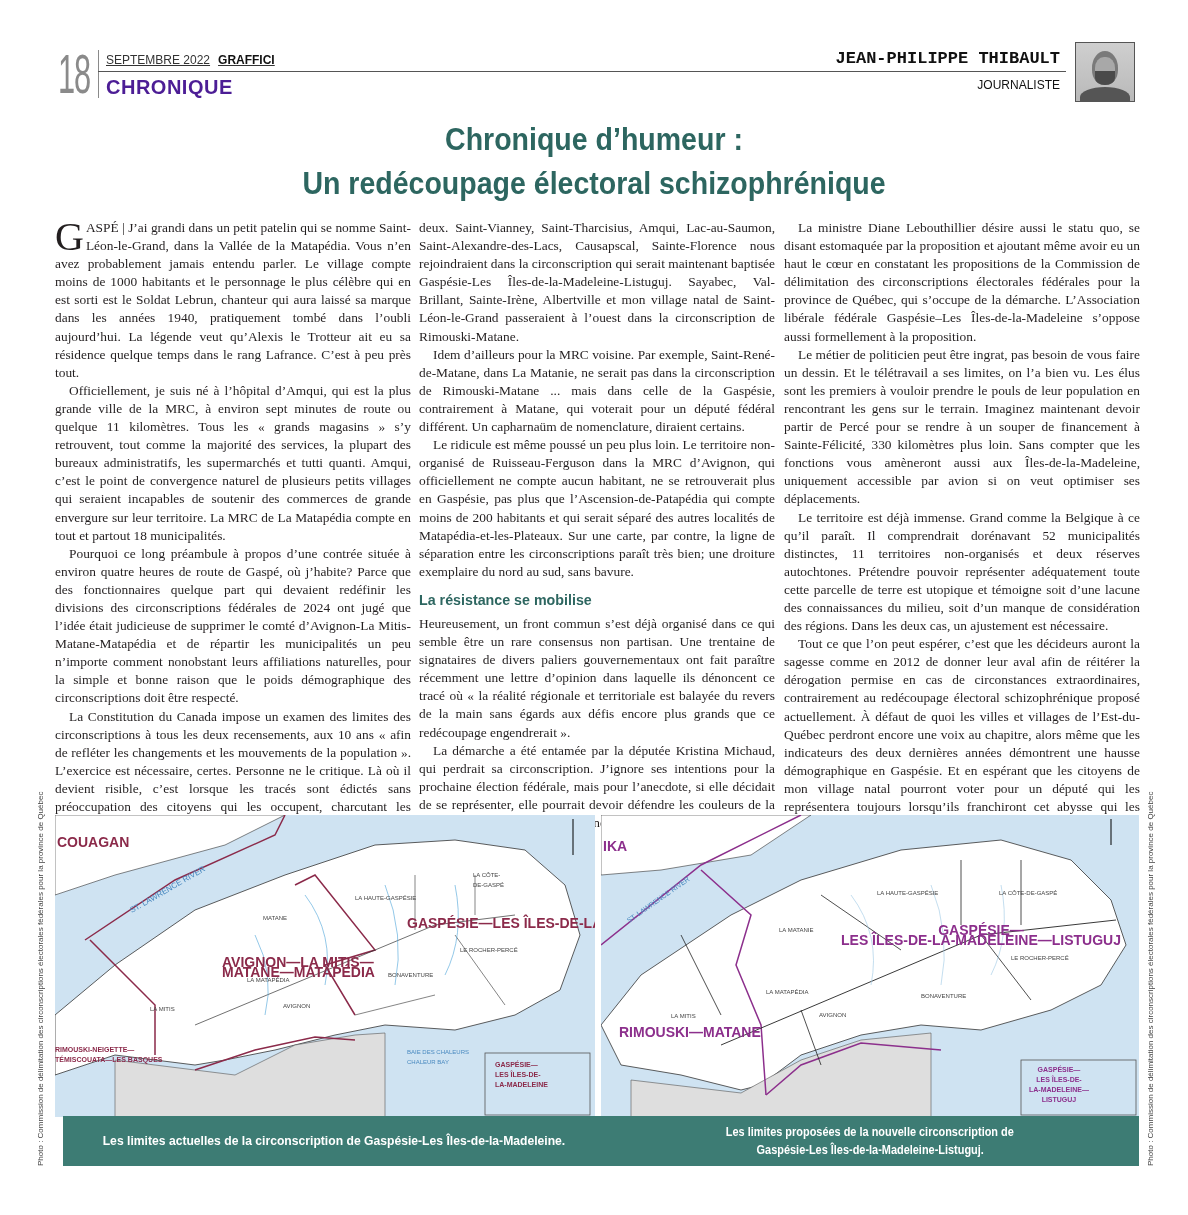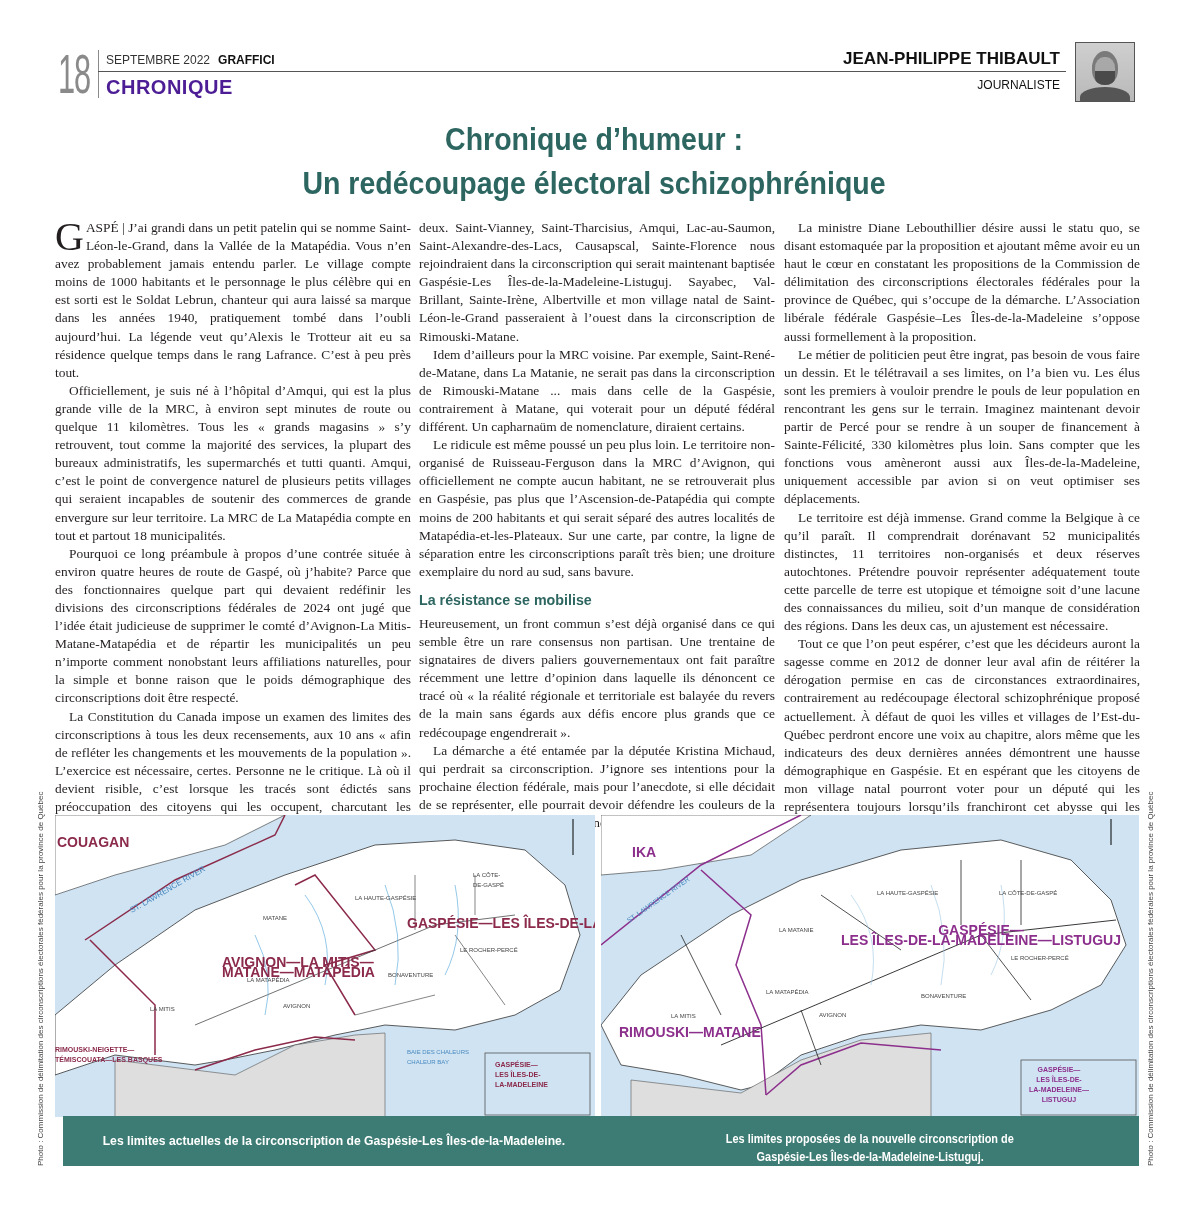--- a/index.html
+++ b/index.html
@@ -2,24 +2,24 @@
 <html><head>
 <meta charset="utf-8">
 <style>
   html, body { margin: 0; padding: 0; background: #ffffff; }
   body { width: 1188px; height: 1215px; position: relative; overflow: hidden; font-family: "Liberation Serif", serif; color: #231f20; }
 
   
   .page-num { position: absolute; left: 58px; top: 46px; font-family: "Liberation Sans", sans-serif; font-size: 56px; color: #8a8a8a; transform: scaleX(0.55); transform-origin: left top; letter-spacing: -2px; line-height: 56px; }
   .header-divider-v { position: absolute; left: 98px; top: 50px; width: 1px; height: 48px; background: #8a8a8a; }
   .header-rule { position: absolute; left: 98px; top: 71px; width: 968px; height: 1px; background: #555; }
-  .dateline { position: absolute; left: 106px; top: 53px; font-family: "Liberation Sans", sans-serif; font-size: 12px; color: #333; }
+  .dateline { position: absolute; left: 106px; top: 53px; font-family: "Liberation Sans", sans-serif; font-size: 12px; color: #333; text-decoration: underline; }
   .dateline .pub { font-weight: bold; margin-left: 8px; color: #111; }
   .section { position: absolute; left: 106px; top: 76px; font-family: "Liberation Sans", sans-serif; font-size: 20px; font-weight: bold; color: #4c1d95; letter-spacing: 0.5px; }
-  .author-name { position: absolute; right: 128px; top: 49px; font-family: Liberation Sans, sans-serif; font-size: 17px; font-weight: bold; color: #111; text-align: right; }
+  .author-name { position: absolute; right: 128px; top: 49px; font-family: Liberation Mono, monospace; font-size: 17px; font-weight: bold; color: #111; text-align: right; }
   .author-role { position: absolute; right: 128px; top: 78px; font-family: "Liberation Sans", sans-serif; font-size: 12px; color: #111; text-align: right; }
   .author-photo { position: absolute; left: 1075px; top: 42px; width: 58px; height: 58px; border: 1px solid #555; background: linear-gradient(#cfcfcf, #b9b9b9); overflow: hidden; }
   .author-photo .head { position: absolute; left: 16px; top: 8px; width: 26px; height: 34px; border-radius: 50% 50% 45% 45%; background: #7a7a7a; }
   .author-photo .face { position: absolute; left: 19px; top: 14px; width: 20px; height: 24px; border-radius: 45%; background: #a8a8a8; }
   .author-photo .beard { position: absolute; left: 19px; top: 28px; width: 20px; height: 14px; border-radius: 0 0 50% 50%; background: #4a4a4a; }
   .author-photo .shoulders { position: absolute; left: 4px; top: 44px; width: 50px; height: 20px; border-radius: 50% 50% 0 0; background: #555; }
 
   
   .headline { position: absolute; left: 0; top: 118px; width: 1188px; text-align: center; font-family: "Liberation Sans", sans-serif; font-weight: bold; color: #2d6660; font-size: 31px; line-height: 44px; transform: scaleX(0.92); transform-origin: center top; }
 
@@ -38,21 +38,21 @@
   .map1 { left: 55px; width: 540px; }
   .map2 { left: 601px; width: 538px; }
   .map svg { width: 100%; height: 100%; display: block; }
   .map-label { position: absolute; font-family: "Liberation Sans", sans-serif; font-size: 14px; font-weight: bold; color: #8b2a4a; line-height: 10px; }
   .map2 .map-label { color: #8c2f8c; }
   .map-label.small { font-size: 6px; color: #444; font-weight: normal; }
 
   .caption { position: absolute; top: 1116px; height: 50px; background: #3d7c74; color: #ffffff; font-family: "Liberation Sans", sans-serif; font-weight: bold; font-size: 13.5px; display: flex; align-items: center; justify-content: center; text-align: center; line-height: 18px; }
   .caption span { transform: scaleX(0.9); display: inline-block; }
   .caption1 { left: 55px; width: 542px; margin-left: 8px; }
-  .caption2 { left: 601px; width: 538px; align-items: flex-end; }
+  .caption2 { left: 601px; width: 538px; }
 
   .photo-credit { position: absolute; font-family: "Liberation Sans", sans-serif; font-size: 8px; color: #444; white-space: nowrap; transform: rotate(-90deg); transform-origin: left top; }
   .credit-left { left: 36px; top: 1166px; }
   .credit-right { left: 1146px; top: 1166px; }
 </style>
 </head>
 <body>
 
 <div class="page-num">18</div>
 <div class="header-divider-v"></div>
@@ -149,21 +149,21 @@
     <path d="M30,265 L140,278 L200,245 L260,225 L330,218 L330,302 L30,302 Z" fill="#dedede" stroke="#555" stroke-width="0.6"></path>
     <path d="M0,130 L100,50 L200,0" fill="none" stroke="#8c2f8c" stroke-width="1.5"></path>
     <path d="M100,55 L150,100 L135,150 L160,210 L165,280" fill="none" stroke="#8c2f8c" stroke-width="1.5"></path>
     <path d="M165,280 L200,250 L260,228 L340,235" fill="none" stroke="#8c2f8c" stroke-width="1.5"></path>
     <path d="M120,230 L380,120 L515,105" fill="none" stroke="#222" stroke-width="0.9"></path>
     <path d="M220,80 L300,135 M360,45 L360,110 M420,45 L420,110 M380,120 L430,185 M200,195 L220,250 M80,120 L120,200" fill="none" stroke="#222" stroke-width="0.8"></path>
     <path d="M250,80 Q280,120 270,170 M330,70 Q350,120 340,170 M400,70 Q410,120 390,160" fill="none" stroke="#9cc7e4" stroke-width="0.6"></path>
     <rect x="420" y="245" width="115" height="55" fill="#cfe3f2" stroke="#555" stroke-width="0.8"></rect>
     <line x1="510" y1="4" x2="510" y2="30" stroke="#000" stroke-width="1"></line>
   </svg>
-  <div class="map-label" style="left:2px;top:32px;padding-left:29px;">IKA</div>
+  <div class="map-label" style="left:2px;top:26px;">IKA</div>
   <div class="map-label small" style="left:20px;top:80px;transform:rotate(-35deg);font-size:7px;color:#4a8ac0;">ST. LAWRENCE RIVER</div>
   <div class="map-label" style="left:240px;top:110px;white-space:pre;text-align:center;">GASPÉSIE—
 LES ÎLES-DE-LA-MADELEINE—LISTUGUJ</div>
   <div class="map-label" style="left:18px;top:212px;text-align:center;">RIMOUSKI—MATANE</div>
   <div class="map-label" style="left:428px;top:250px;white-space:pre;font-size:7px;text-align:center;">GASPÉSIE—
 LES ÎLES-DE-
 LA-MADELEINE—
 LISTUGUJ</div>
   <div class="map-label small" style="left:276px;top:73px;">LA HAUTE-GASPÉSIE</div>
   <div class="map-label small" style="left:398px;top:73px;">LA CÔTE-DE-GASPÉ</div>

